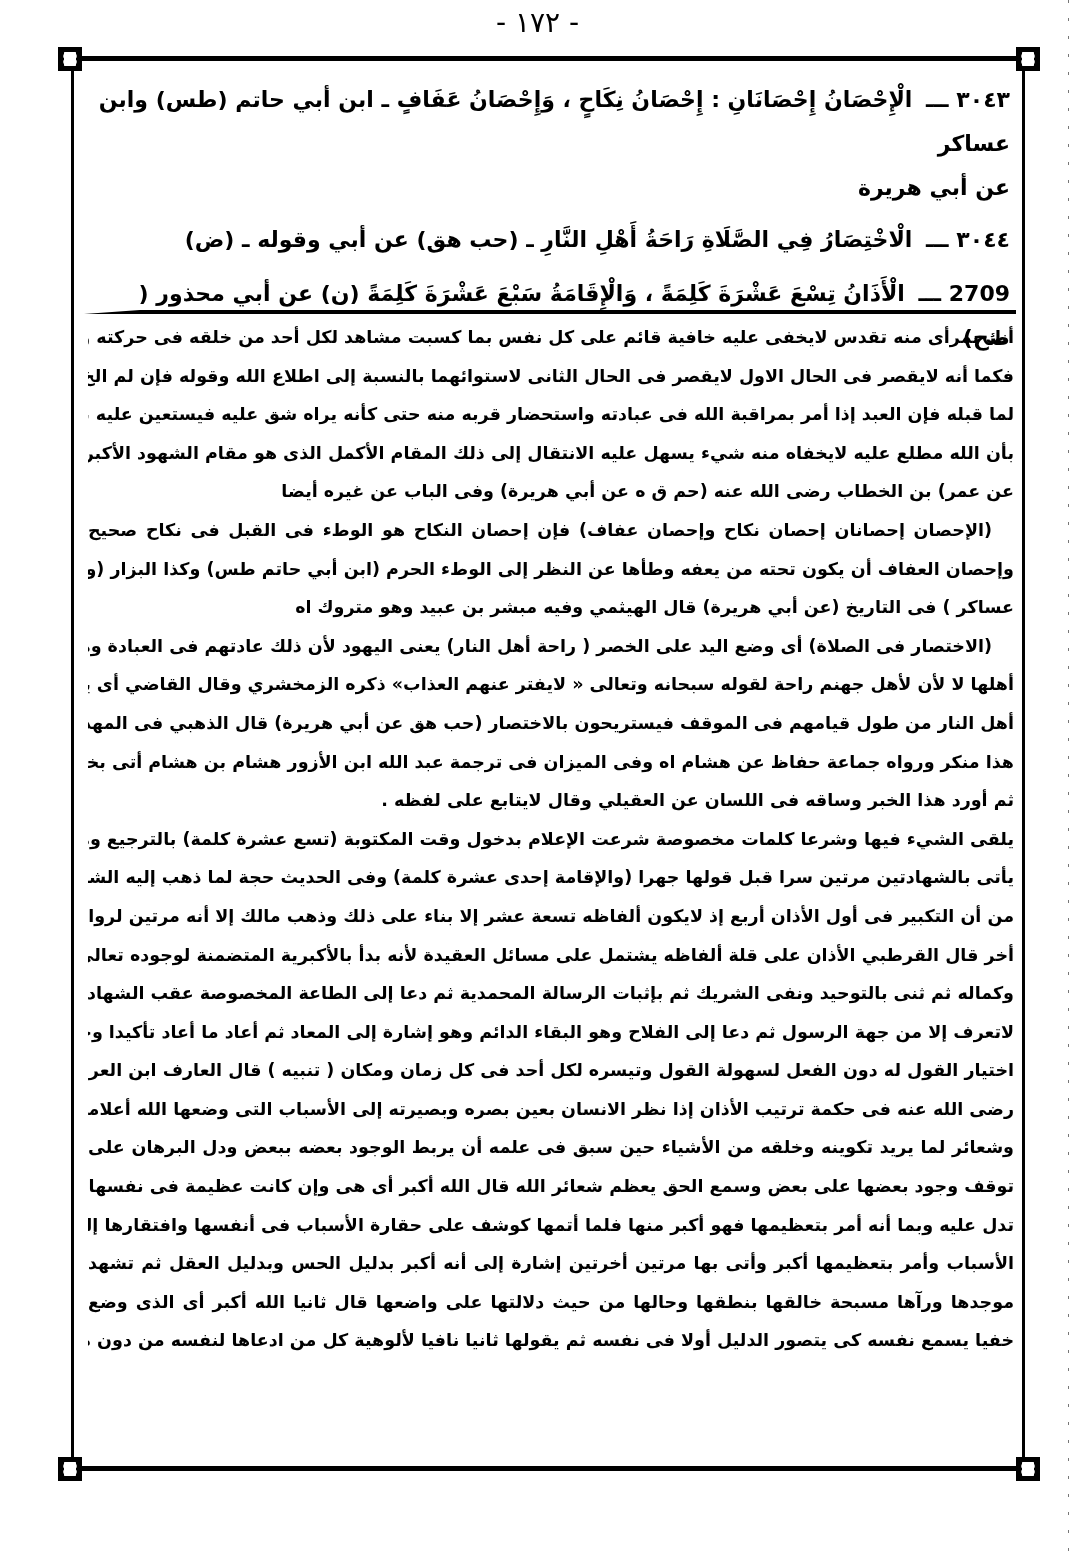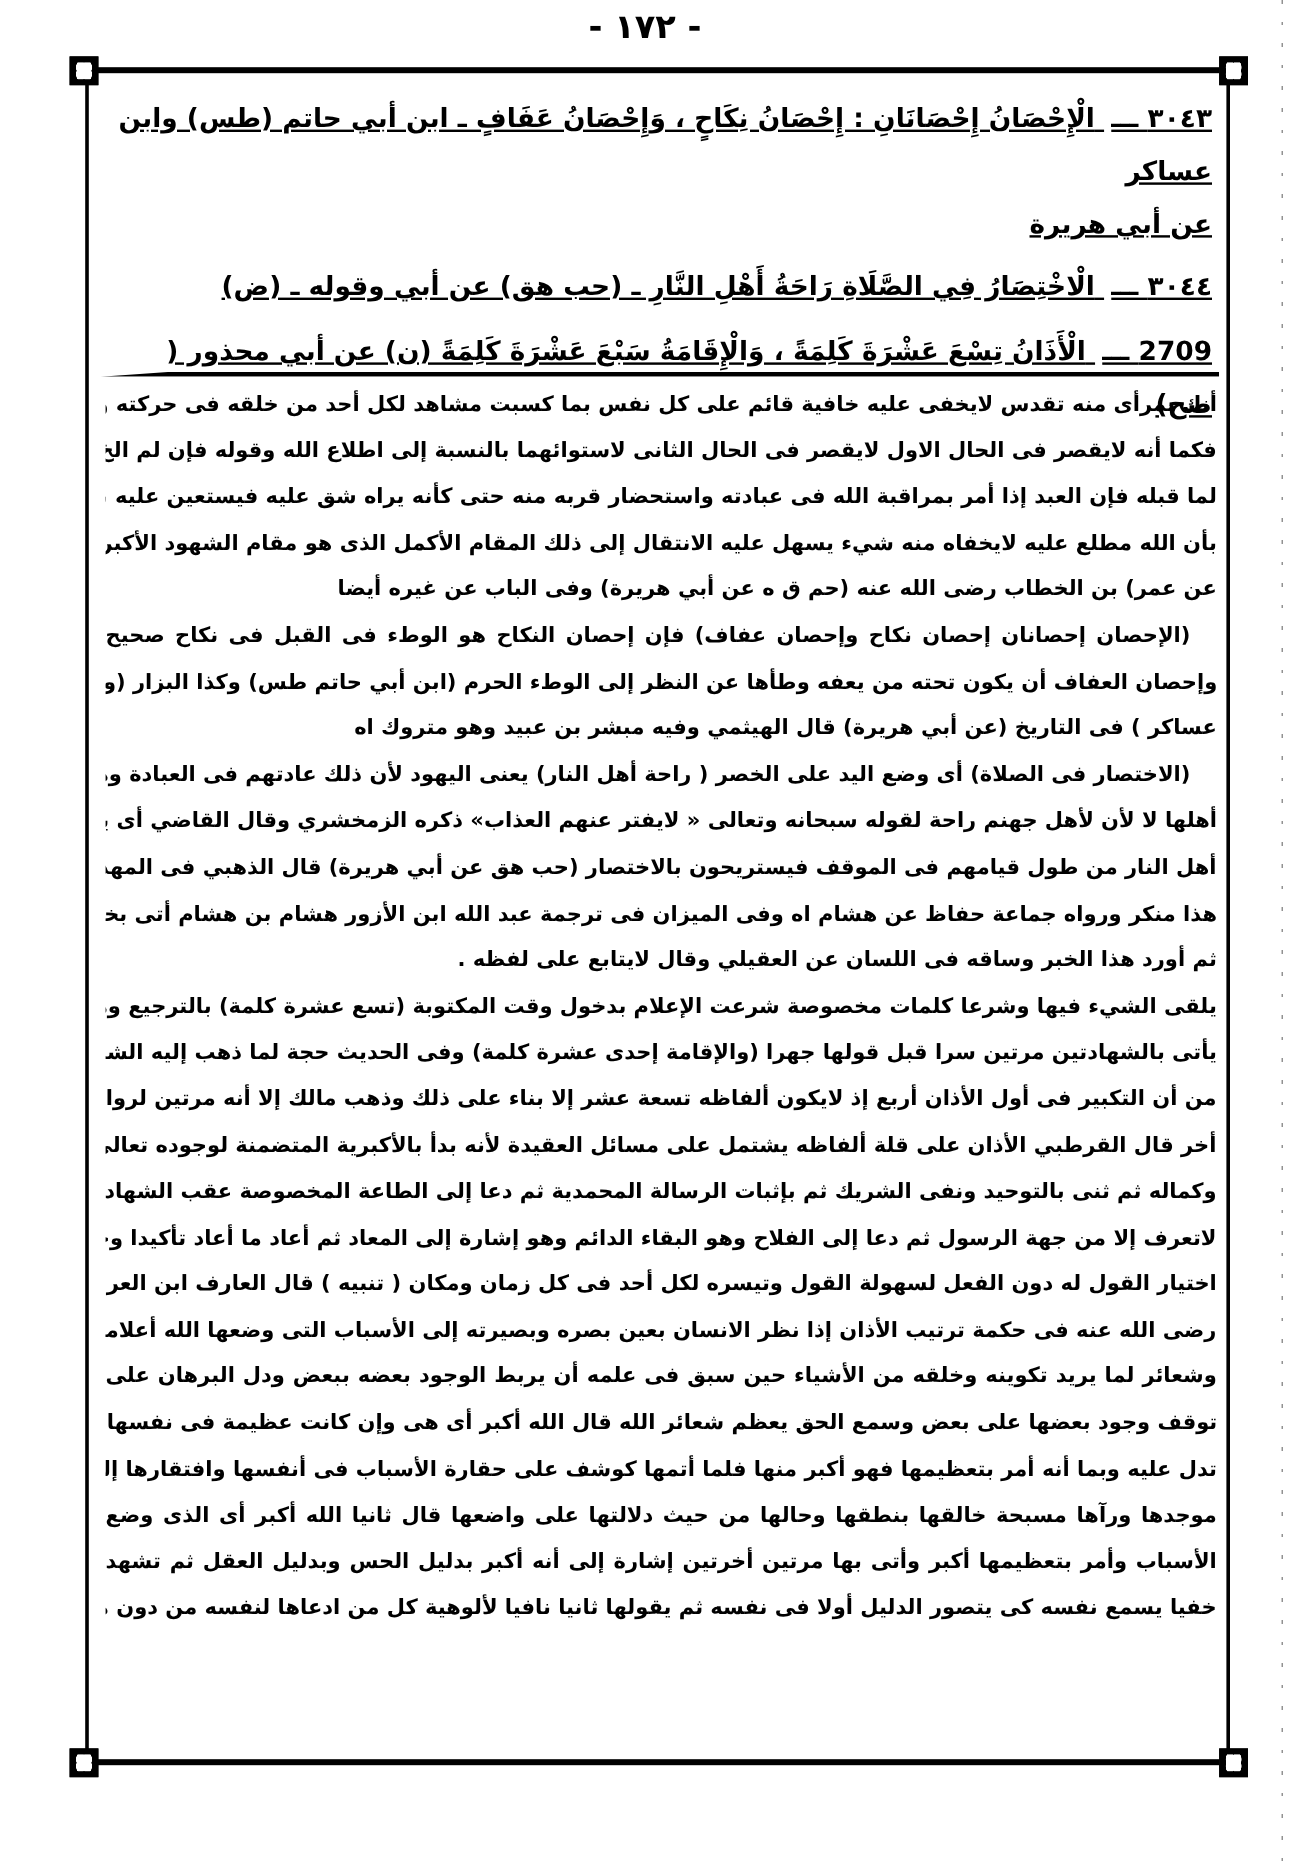--- a/index.html
+++ b/index.html
@@ -15,21 +15,21 @@
       color: #000;
       font-family: "DejaVu Sans", sans-serif;
     }
     .page-number {
       position: absolute;
       top: 6px;
       left: 0;
       width: 1075px;
       text-align: center;
       font-size: 28px;
-      font-weight: bold;
+      font-weight: normal;
       letter-spacing: 4px;
       direction: rtl;
       font-family: "DejaVu Sans", sans-serif;
     }
     
     .frame-top, .frame-bottom {
       position: absolute;
       left: 70px;
       width: 946px;
       height: 5px;
@@ -70,21 +70,20 @@
     .orn-br { left: 1016px; top: 1457px; }
 
     
     .hadith-block {
       position: absolute;
       top: 78px;
       left: 90px;
       width: 920px;
       direction: rtl;
       text-align: right;
-      text-decoration: underline;
     }
     .hadith {
       font-family: "DejaVu Sans", sans-serif;
       font-weight: bold;
       font-size: 22px;
       line-height: 44px;
       margin: 0;
     }
     .hadith .num { margin-left: 6px; }
     .hadith-cont {
@@ -186,18 +185,18 @@
     <span class="line">يأتى بالشهادتين مرتين سرا قبل قولها جهرا (والإقامة إحدى عشرة كلمة) وفى الحديث حجة لما ذهب إليه الشافعي</span>
     <span class="line">من أن التكبير فى أول الأذان أربع إذ لايكون ألفاظه تسعة عشر إلا بناء على ذلك وذهب مالك إلا أنه مرتين لروايته من وجوه</span>
     <span class="line">أخر قال القرطبي الأذان على قلة ألفاظه يشتمل على مسائل العقيدة لأنه بدأ بالأكبرية المتضمنة لوجوده تعالى</span>
     <span class="line">وكماله ثم ثنى بالتوحيد ونفى الشريك ثم بإثبات الرسالة المحمدية ثم دعا إلى الطاعة المخصوصة عقب الشهادة بالرسالة لأنها</span>
     <span class="line">لاتعرف إلا من جهة الرسول ثم دعا إلى الفلاح وهو البقاء الدائم وهو إشارة إلى المعاد ثم أعاد ما أعاد تأكيدا وحكمة</span>
     <span class="line">اختيار القول له دون الفعل لسهولة القول وتيسره لكل أحد فى كل زمان ومكان ( تنبيه ) قال العارف ابن العربى</span>
     <span class="line">رضى الله عنه فى حكمة ترتيب الأذان إذا نظر الانسان بعين بصره وبصيرته إلى الأسباب التى وضعها الله أعلاما</span>
     <span class="line">وشعائر لما يريد تكوينه وخلقه من الأشياء حين سبق فى علمه أن يربط الوجود بعضه ببعض ودل البرهان على</span>
     <span class="line">توقف وجود بعضها على بعض وسمع الحق يعظم شعائر الله قال الله أكبر أى هى وإن كانت عظيمة فى نفسها بما</span>
     <span class="line">تدل عليه وبما أنه أمر بتعظيمها فهو أكبر منها فلما أتمها كوشف على حقارة الأسباب فى أنفسها وافتقارها إلى</span>
+    <span class="line">الأسباب وأمر بتعظيمها أكبر وأتى بها مرتين أخرتين إشارة إلى أنه أكبر بدليل الحس وبدليل العقل ثم تشهد</span>
     <span class="line">موجدها ورآها مسبحة خالقها بنطقها وحالها من حيث دلالتها على واضعها قال ثانيا الله أكبر أى الذى وضع</span>
-    <span class="line">الأسباب وأمر بتعظيمها أكبر وأتى بها مرتين أخرتين إشارة إلى أنه أكبر بدليل الحس وبدليل العقل ثم تشهد</span>
     <span class="line">خفيا يسمع نفسه كى يتصور الدليل أولا فى نفسه ثم يقولها ثانيا نافيا لألوهية كل من ادعاها لنفسه من دون مثبتها</span>
   </div>
 
 <div class="scan-dots" style="left:1068px;top:0;height:1556px;"></div>
 
 </body></html>

